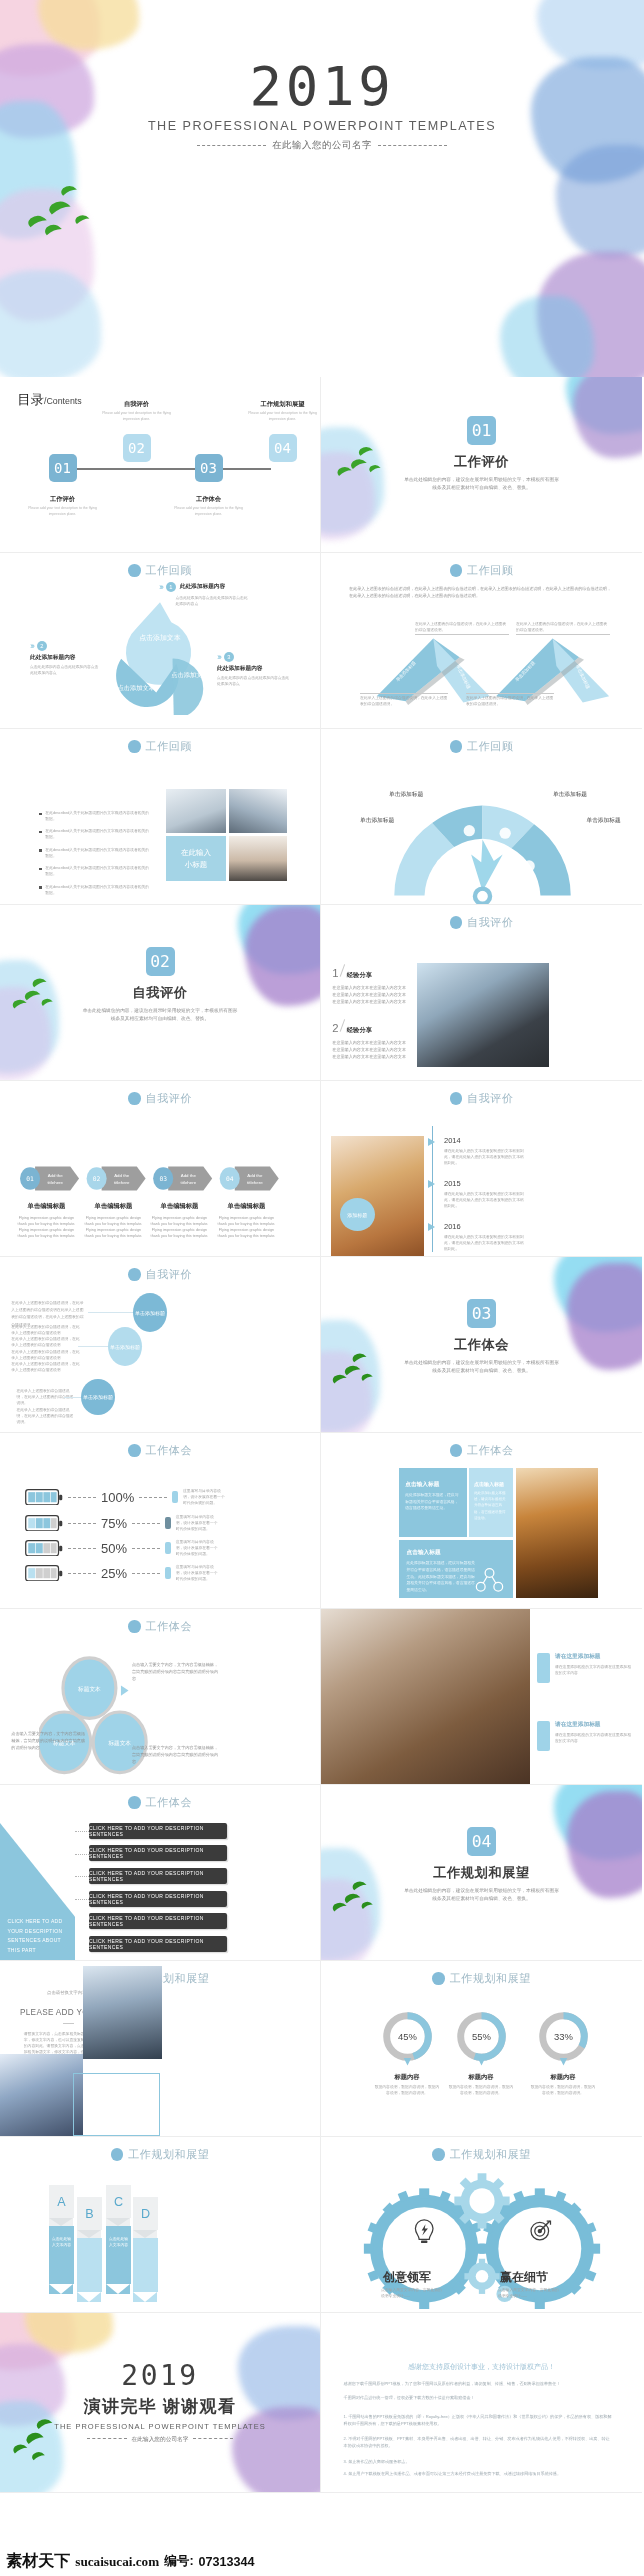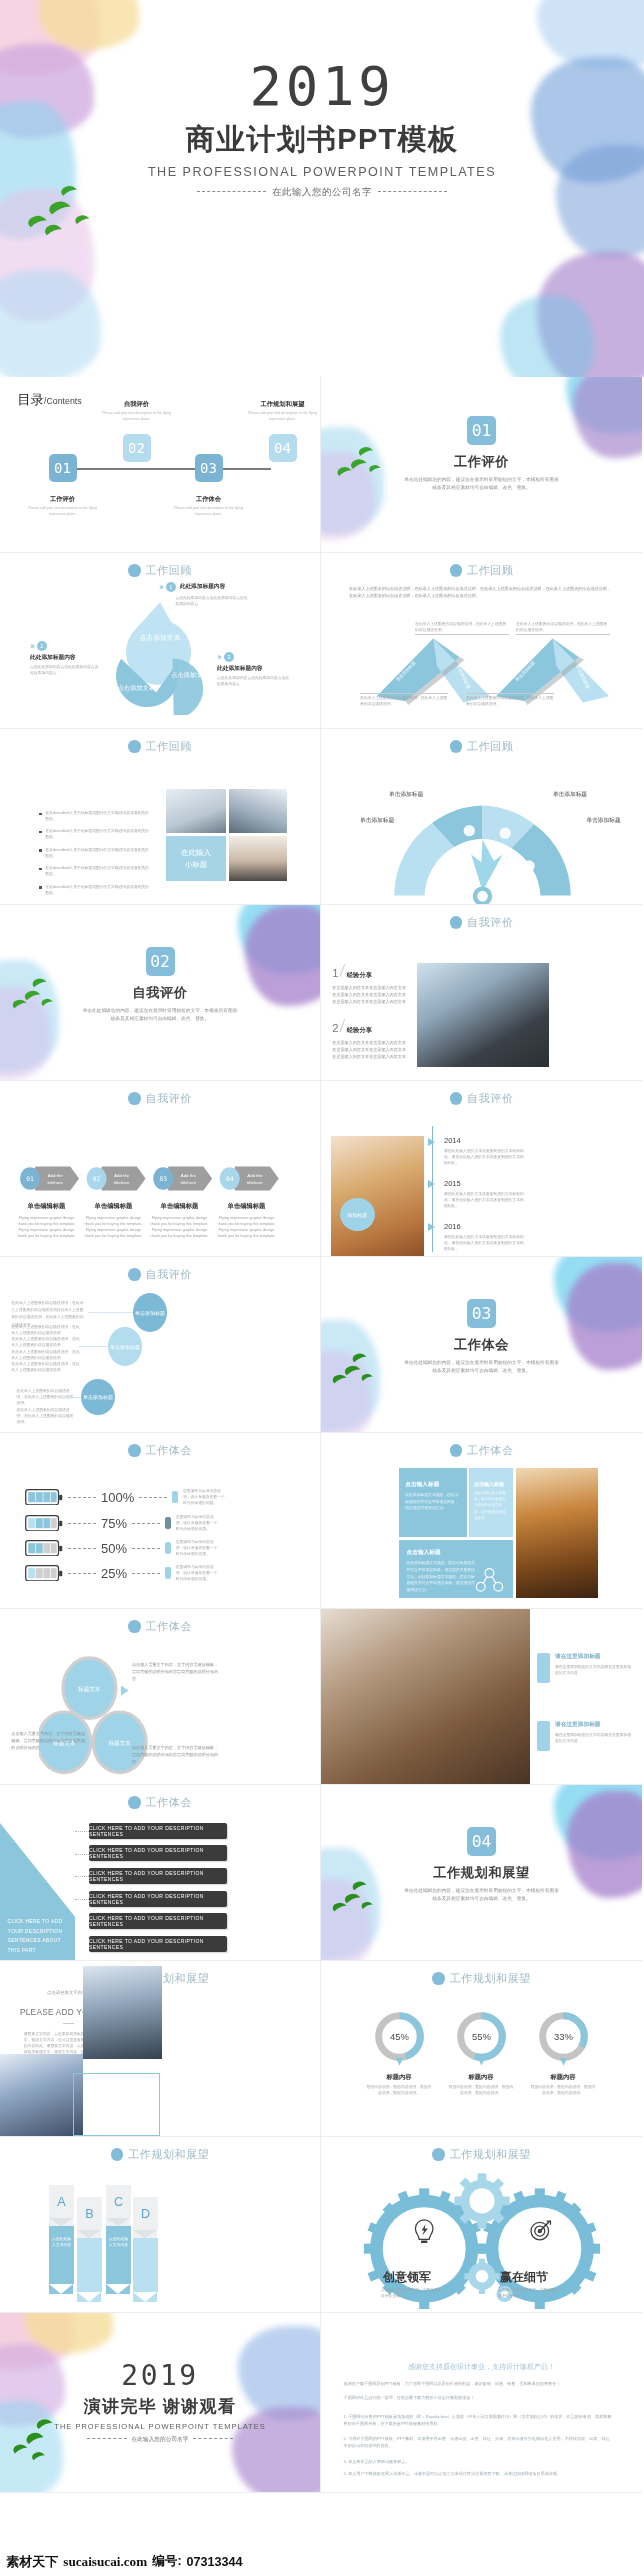--- a/index.html
+++ b/index.html
@@ -61,21 +61,21 @@
   .toc-d { font-size:3.5px; color:#b5b5b5; line-height:1.7; margin-top:2.5px; }
   .imgph { position:absolute; overflow:hidden; }
 
   .dark-btn { background:#3b3b3b; color:#fff; font-size:5px; letter-spacing:0.4px;
               border-radius:1.9px; display:flex; align-items:center; justify-content:center;
               box-shadow:1.3px 1.3px 0 rgba(0,0,0,.12); }
   .pct { font-size:13px; color:#4a4a4a; }
 
   footer.wm { position:absolute; left:0; bottom:0; width:644px; height:29px;
               display:flex; align-items:center; padding-left:6.3px; gap:5px; z-index:40; }
-  .wm-cn { font-size:13px; font-weight:700; color:#111; }
+  .wm-cn { font-size:16px; font-weight:700; color:#111; }
   .wm-url{ font-size:13.2px; font-weight:700; color:#111; font-family:"Liberation Serif",serif; }
   .wm-no { font-size:12.6px; font-weight:700; color:#111; }
 </style>
 </head>
 <body>
 
 <div class="page">
 
   <section class="hero">
 
@@ -96,21 +96,20 @@
         <path d="M70 10 q12 -8 22 2 q-12 0 -22 10 q-6 -6 0 -12z"></path>
         <path d="M52 36 q16 -11 30 3 q-16 0 -30 13 q-8 -8 0 -16z"></path>
         <path d="M18 58 q14 -10 26 3 q-14 0 -26 11 q-7 -7 0 -14z"></path>
         <path d="M44 72 q13 -9 24 3 q-13 0 -24 10 q-6 -6 0 -13z"></path>
         <path d="M92 56 q11 -7 20 2 q-11 0 -20 9 q-5 -5 0 -11z"></path>
       </g>
     </svg>
 
     <div class="hero-center">
       <div class="hero-year">2019</div>
-      <div class="hero-title">商业计划书PPT模板</div>
       <div class="hero-sub">THE PROFESSIONAL POWERPOINT TEMPLATES</div>
       <div class="hero-company">
         <span class="dashes"></span><span>在此输入您的公司名字</span><span class="dashes"></span>
       </div>
     </div>
   </section>
 
   <div class="row">
     <section class="slide left">
       <div class="toc-head">
@@ -647,21 +646,21 @@
       <div class="imgph" style="left:83px;top:5px;width:79px;height:93px;background:linear-gradient(170deg,#dbe6f0 0%,#93a8bd 40%,#33404f 100%);"></div>
       <div style="position:absolute;left:73px;top:112px;width:87px;height:63px;border:1.3px solid #8cc6dd;"></div>
     </section>
 
     <section class="slide">
       <div class="sec-head">
         <span class="sec-dot"></span>
         <span class="sec-title">工作规划和展望</span>
       </div>
 
-      <div style="position:absolute;left:44px;top:49px;text-align:center;width:68px;">
+      <div style="position:absolute;left:52px;top:49px;text-align:center;width:68px;">
         <svg width="53" height="58" viewBox="0 0 84 92">
           <circle cx="42" cy="42" r="33" fill="none" stroke="#c4c4c4" stroke-width="11"></circle>
           <circle cx="42" cy="42" r="33" fill="none" stroke="#8cc6dd" stroke-width="11" stroke-dasharray="93.3 114.0" transform="rotate(-90 42 42)"></circle>
           <polygon points="36,76 48,76 42,88" fill="#8cc6dd"></polygon>
           <text x="42" y="47" text-anchor="middle" font-size="15" fill="#4a4a4a" font-family="Liberation Sans">45%</text>
         </svg>
         <div style="font-size:6.3px;color:#333;font-weight:700;margin-top:2.5px;">标题内容</div>
         <div class="tiny" style="margin-top:2.5px;">数据内容说明，数据内容说明，数据内容说明，数据内容说明。</div>
       </div>
 

